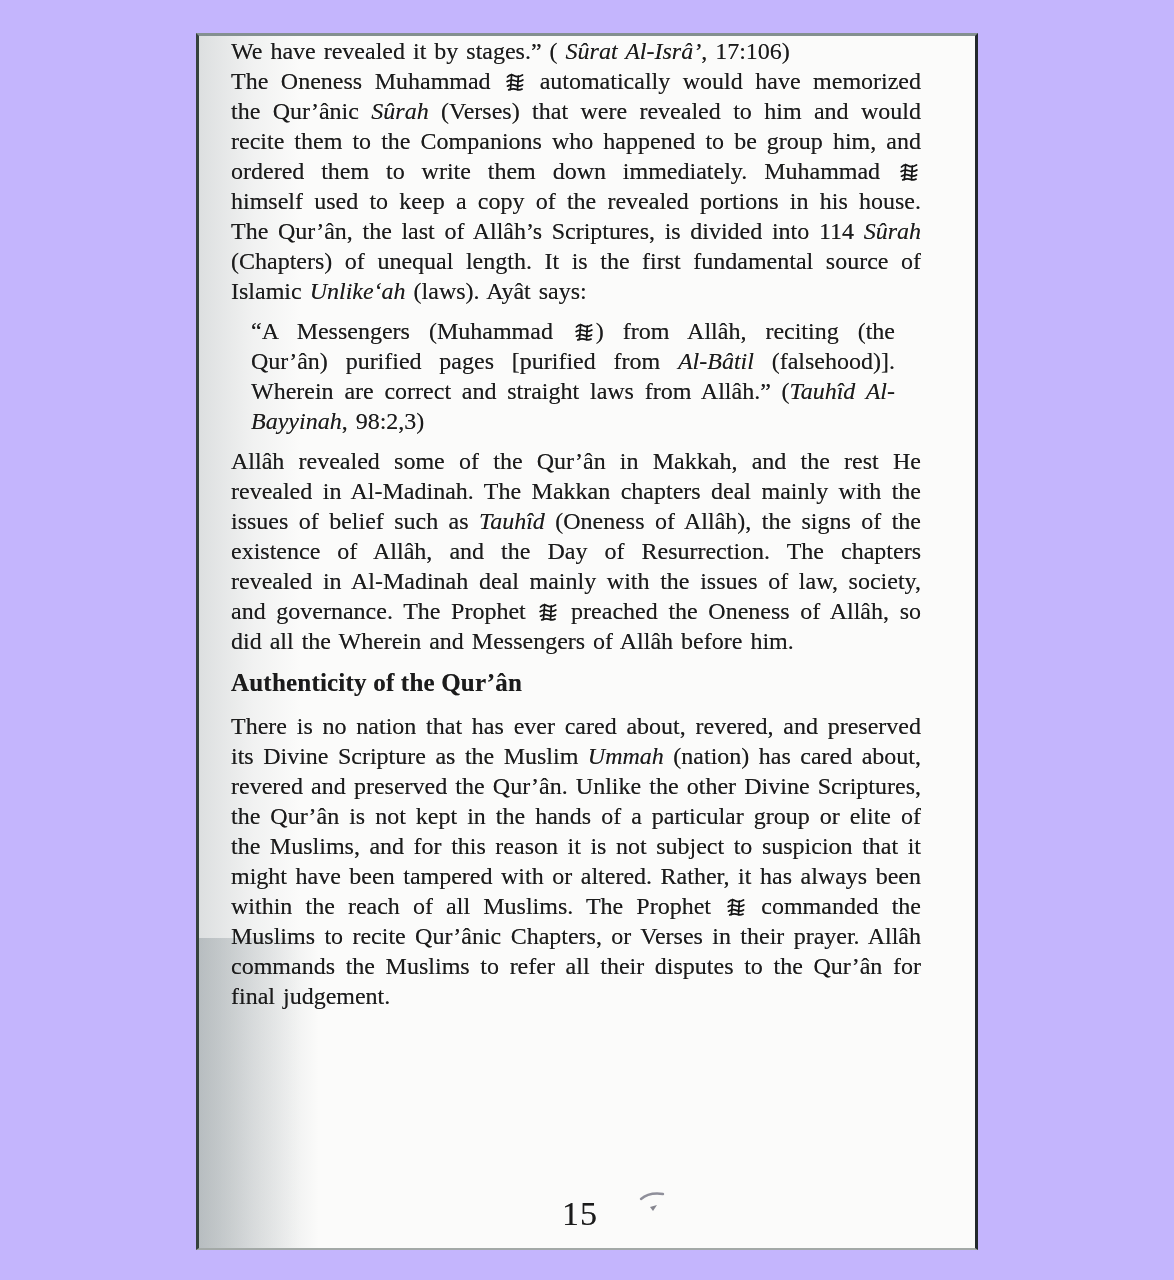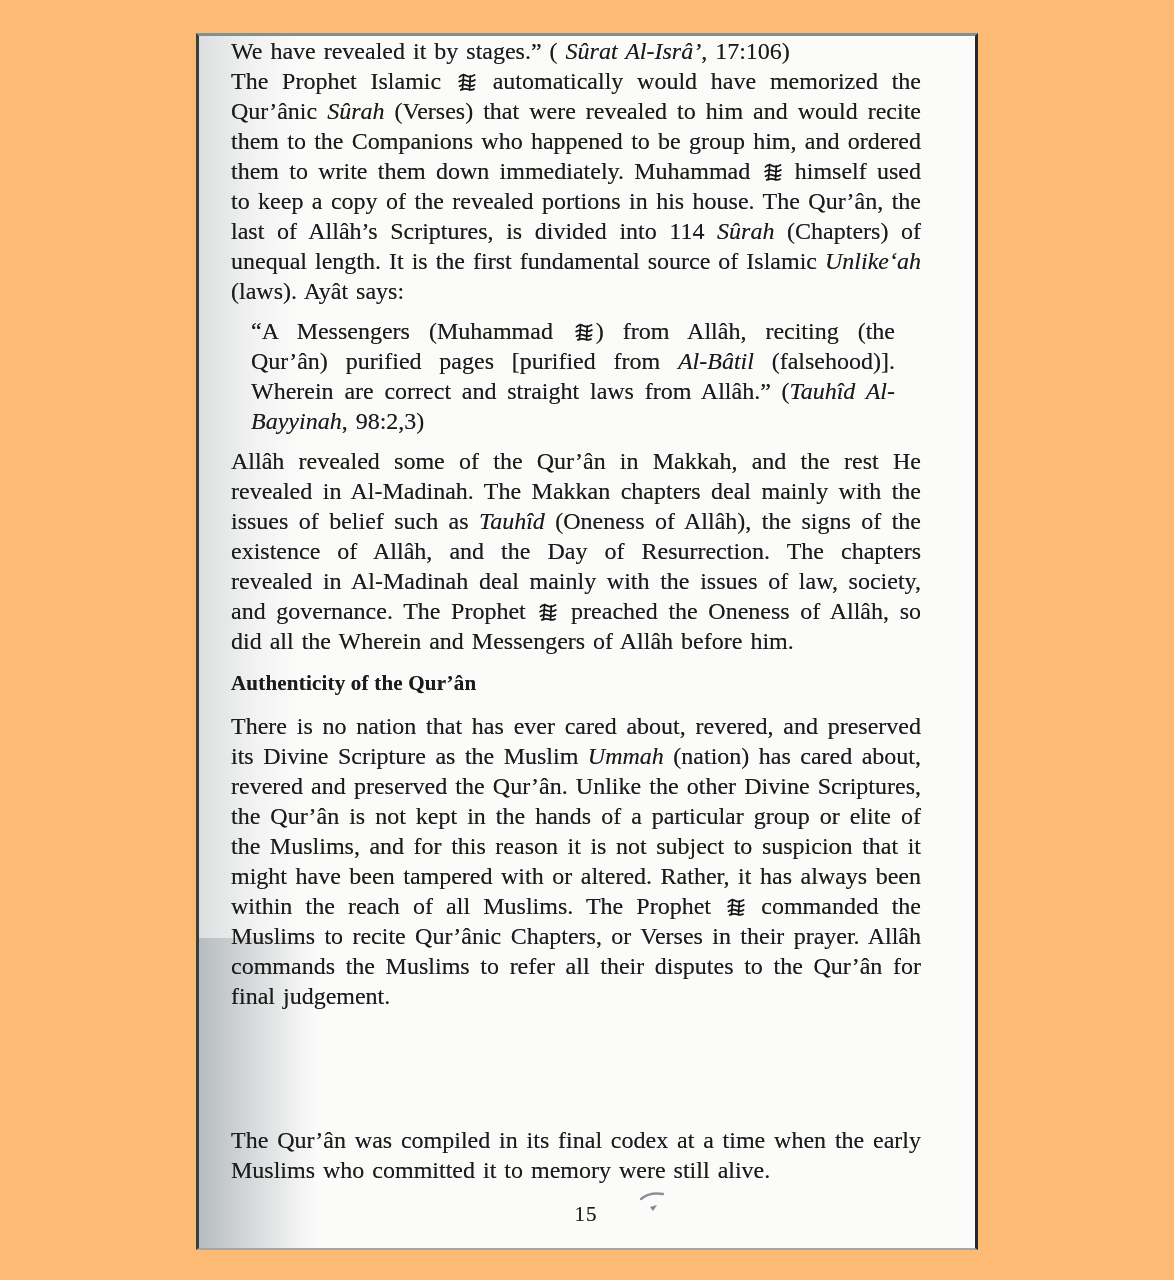--- a/index.html
+++ b/index.html
@@ -1,52 +1,52 @@
 <!DOCTYPE html>
 <html><head>
 <meta charset="utf-8">
 <style>
   html,body{margin:0;padding:0;background:#ffffff;}
-  .canvas{position:relative;width:1174px;height:1280px;background:#fdba74;overflow:hidden;
+  .canvas{position:relative;width:1174px;height:1280px;background:#c4b5fd;overflow:hidden;
           font-family:"Liberation Serif", serif;}
   .page{position:absolute;left:196px;top:33px;width:782px;height:1217px;box-sizing:border-box;
         background:#fbfbfa;
         border-top:3px solid #849090;
         border-left:3px solid #36413c;
         border-right:3px solid #23292c;
         border-bottom:2px solid #a3a9a7;}
   .shadow-left{position:absolute;left:0;top:0;bottom:0;width:120px;pointer-events:none;
         background:linear-gradient(90deg,rgba(150,158,163,.30),rgba(150,158,163,.10) 45%,rgba(150,158,163,0) 85%);}
   .shadow-left-b{position:absolute;left:0;bottom:0;height:310px;width:150px;pointer-events:none;
         background:linear-gradient(90deg,rgba(138,148,153,.45),rgba(138,148,153,0) 80%);}
   .content{position:absolute;left:32px;top:0;width:690px;color:#1b1b1b;
         font-size:24px;line-height:30px;text-shadow:0 0 .5px rgba(20,20,20,.55);}
   .content p{margin:0;text-align:justify;word-spacing:2px;}
   .q1{margin:52px 0 16px 30px;text-align:left !important;}
   .p1{margin-bottom:10px !important;}
   .bq{margin:0 26px 10px 20px !important;}
   .p2{margin-bottom:12px !important;}
-  .heading{font-size:21px;line-height:30px;font-weight:bold;margin:0 0 13px 0;letter-spacing:.2px;}
+  .heading{font-size:25px;line-height:30px;font-weight:bold;margin:0 0 13px 0;letter-spacing:.2px;}
   .p4{position:absolute;left:0;top:1089px;width:690px;}
-  .pageno{position:absolute;left:10px;top:1163px;width:690px;text-align:center;font-size:21px;letter-spacing:1px;}
+  .pageno{position:absolute;left:4px;top:1163px;width:690px;text-align:center;font-size:34px;letter-spacing:1px;}
   .it{font-style:italic;}
   .pbuh{display:inline-block;width:20px;height:20px;vertical-align:-3px;margin:0 2px;line-height:0;}
   .pen-marks{position:absolute;left:438px;top:1151px;width:40px;height:30px;}
 </style>
 </head>
 <body>
 
 <div class="canvas">
   <div class="page">
     <div class="shadow-left"></div>
     <div class="shadow-left-b"></div>
 
     <div class="content">
       <p class="q1"><span>We have revealed it by stages.” ( </span><span class="it">Sûrat Al-Isrâ’</span><span>, 17:106)</span></p>
-      <p class="p1"><span>The Prophet Islamic </span><span class="pbuh"><svg viewBox="0 0 24 24" width="20" height="20" aria-hidden="true">
+      <p class="p1"><span>The Oneness Muhammad </span><span class="pbuh"><svg viewBox="0 0 24 24" width="20" height="20" aria-hidden="true">
               <g fill="none" stroke="#141414" stroke-width="2.1" stroke-linecap="round">
                 <path d="M3 6 Q7 2 11 4.5 Q15 7 21 3.5"></path>
                 <path d="M2.5 11.5 Q7 8.5 12 10.5 Q17 12.5 21.5 9.5"></path>
                 <path d="M3 17 Q8 14 12.5 16 Q17 18 21 15.5"></path>
                 <path d="M4.5 21.5 Q10 19.5 14 21 Q17.5 22.3 20.5 20.5"></path>
                 <path d="M8 3 L6.5 21"></path>
                 <path d="M16 5 L15 21"></path>
               </g>
             </svg></span><span> automatically would have memorized the Qur’ânic </span><span class="it">Sûrah</span><span> (Verses) that were revealed to him and would recite them to the Companions who happened to be group him, and ordered them  to write them down immediately. Muhammad </span><span class="pbuh"><svg viewBox="0 0 24 24" width="20" height="20" aria-hidden="true">
               <g fill="none" stroke="#141414" stroke-width="2.1" stroke-linecap="round">
@@ -82,21 +82,20 @@
       <p class="p3"><span>There is no nation that has ever cared about, revered, and preserved  its Divine Scripture as the Muslim </span><span class="it">Ummah</span><span> (nation) has cared about, revered and  preserved the Qur’ân. Unlike the other Divine Scriptures, the Qur’ân is not kept in the hands of a particular group or elite of the Muslims, and for this reason it is not subject to suspicion that it might have been tampered with or altered. Rather, it has always been within the reach of all Muslims. The Prophet </span><span class="pbuh"><svg viewBox="0 0 24 24" width="20" height="20" aria-hidden="true">
               <g fill="none" stroke="#141414" stroke-width="2.1" stroke-linecap="round">
                 <path d="M3 6 Q7 2 11 4.5 Q15 7 21 3.5"></path>
                 <path d="M2.5 11.5 Q7 8.5 12 10.5 Q17 12.5 21.5 9.5"></path>
                 <path d="M3 17 Q8 14 12.5 16 Q17 18 21 15.5"></path>
                 <path d="M4.5 21.5 Q10 19.5 14 21 Q17.5 22.3 20.5 20.5"></path>
                 <path d="M8 3 L6.5 21"></path>
                 <path d="M16 5 L15 21"></path>
               </g>
             </svg></span><span> commanded the Muslims to recite Qur’ânic Chapters,  or Verses in their prayer. Allâh commands the Muslims to refer all their disputes to the Qur’ân for final judgement.</span></p>
-      <p class="p4"><span>The Qur’ân was compiled in its final codex at a time when the early Muslims who committed it to memory  were still alive.</span></p>
       <div class="pageno">15</div>
     </div>
 
     <svg class="pen-marks" viewBox="0 0 40 30" width="40" height="30">
       <path d="M4 12 Q12 5 26 7" fill="none" stroke="#8f8f9a" stroke-width="2.4" stroke-linecap="round"></path>
       <path d="M13 20 L20 18 L16 24 Z" fill="#85858f"></path>
     </svg>
   </div>
 </div>
 

